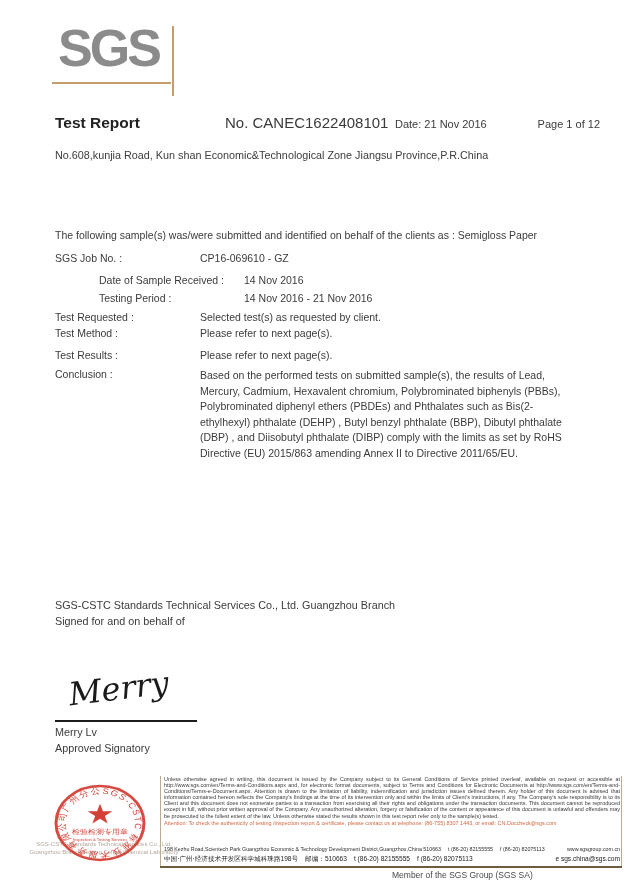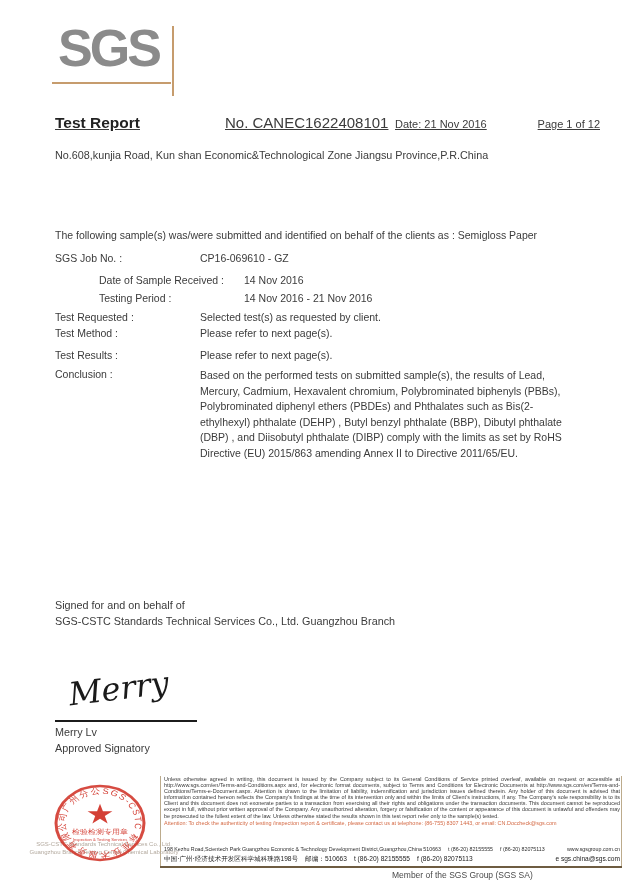--- a/index.html
+++ b/index.html
@@ -2,21 +2,21 @@
 <html><head>
 <meta charset="utf-8">
 <style>
   html,body{margin:0;padding:0;background:#ffffff;}
   body{width:628px;height:886px;position:relative;font-family:"Liberation Sans",sans-serif;color:#3b3b3b;overflow:hidden;}
   .abs{position:absolute;}
   
   .logo-text{left:58px;top:18px;font-size:52px;font-weight:bold;color:#8b8b8b;letter-spacing:-3px;line-height:60px;}
   .logo-hline{left:52px;top:82px;width:119px;height:2px;background:#c69c6d;}
   .logo-vline{left:172px;top:26px;width:2px;height:70px;background:#c69c6d;}
-  .title-row{left:55px;top:114px;width:545px;display:flex;align-items:baseline;text-decoration:underline;}
+  .title-row{left:55px;top:114px;width:545px;display:flex;align-items:baseline;}
   .doc-title{font-size:15.5px;font-weight:bold;color:#222;width:170px;}
   .report-no{font-size:15px;width:170px;}
   .report-date{font-size:11px;width:112px;}
   .report-page{font-size:11px;margin-left:auto;}
   .client{left:55px;top:145px;width:545px;font-size:10.8px;line-height:21px;}
   .sample-line{left:55px;top:229px;width:560px;font-size:10.5px;}
   
   .fields{left:55px;top:252px;width:525px;font-size:10.5px;}
   .frow{display:flex;line-height:13.5px;}
   .flabel{width:145px;flex:0 0 145px;}
@@ -94,22 +94,22 @@
     <div class="flabel">Test Results :</div>
     <div class="fvalue">Please refer to next page(s).</div>
   </div>
   <div class="frow">
     <div class="flabel">Conclusion :</div>
     <div class="fvalue conclusion-val">Based on the performed tests on submitted sample(s), the results of Lead, Mercury, Cadmium, Hexavalent chromium, Polybrominated biphenyls (PBBs), Polybrominated diphenyl ethers (PBDEs) and Phthalates such as Bis(2-ethylhexyl) phthalate (DEHP) , Butyl benzyl phthalate (BBP), Dibutyl phthalate (DBP) , and Diisobutyl phthalate (DIBP) comply with the limits as set by RoHS Directive (EU) 2015/863 amending Annex II to Directive 2011/65/EU.</div>
   </div>
 </div>
 
 <div class="abs signed">
+  <div>SGS-CSTC Standards Technical Services Co., Ltd. Guangzhou Branch</div>
   <div>Signed for and on behalf of</div>
-  <div>SGS-CSTC Standards Technical Services Co., Ltd. Guangzhou Branch</div>
 </div>
 
 <svg class="abs sig-svg" width="160" height="58" viewBox="0 0 160 58">
   <text x="18" y="42" font-family="DejaVu Serif, serif" font-style="italic" font-size="32" fill="#1a1a1a" transform="rotate(-7 30 40)">Merry</text>
 </svg>
 <div class="abs sig-line"></div>
 <div class="abs sig-name">Merry Lv</div>
 <div class="abs sig-title">Approved Signatory</div>
 
 <div class="abs stamp-caption">

